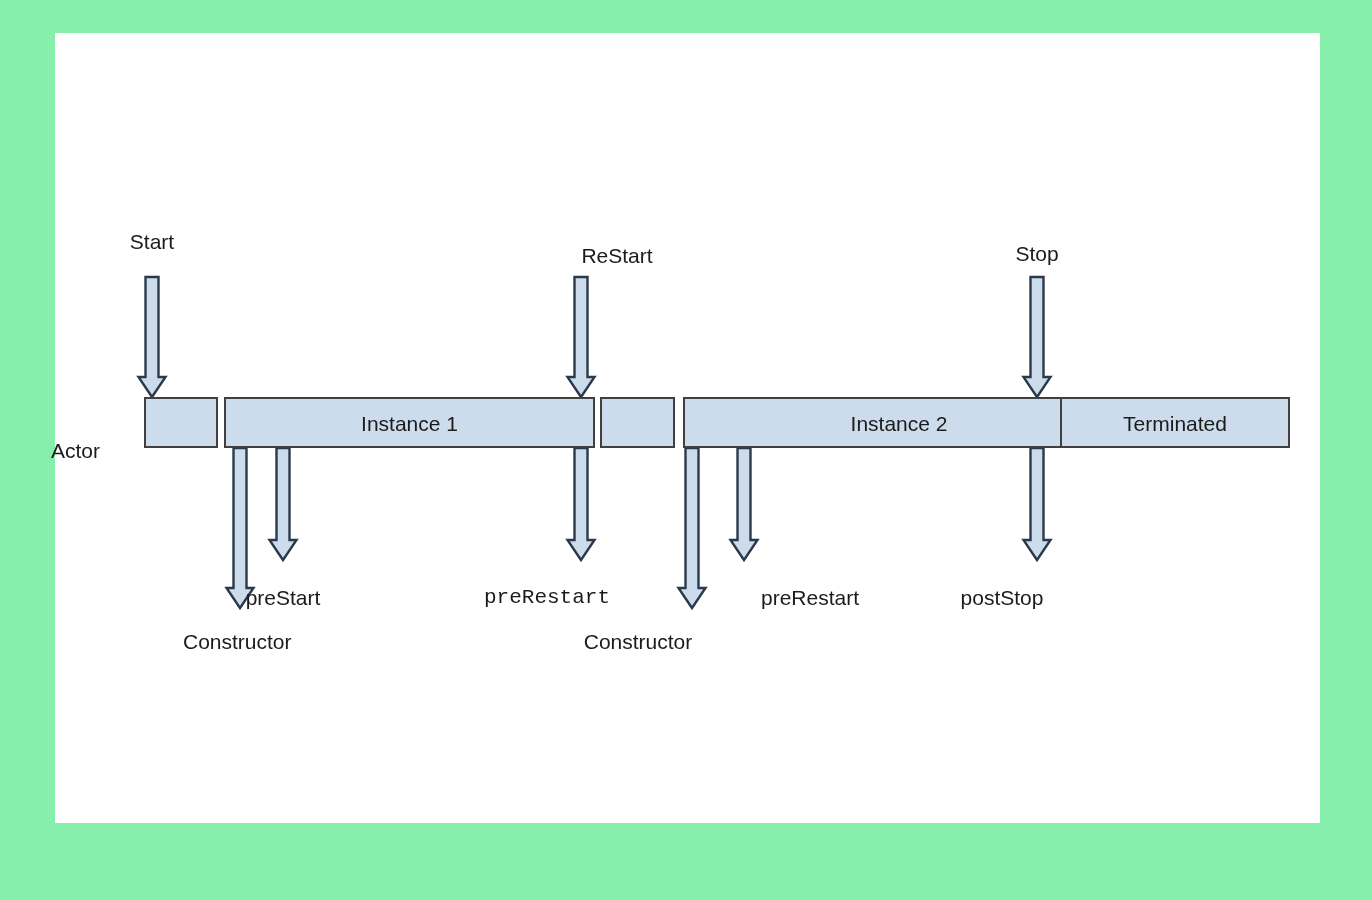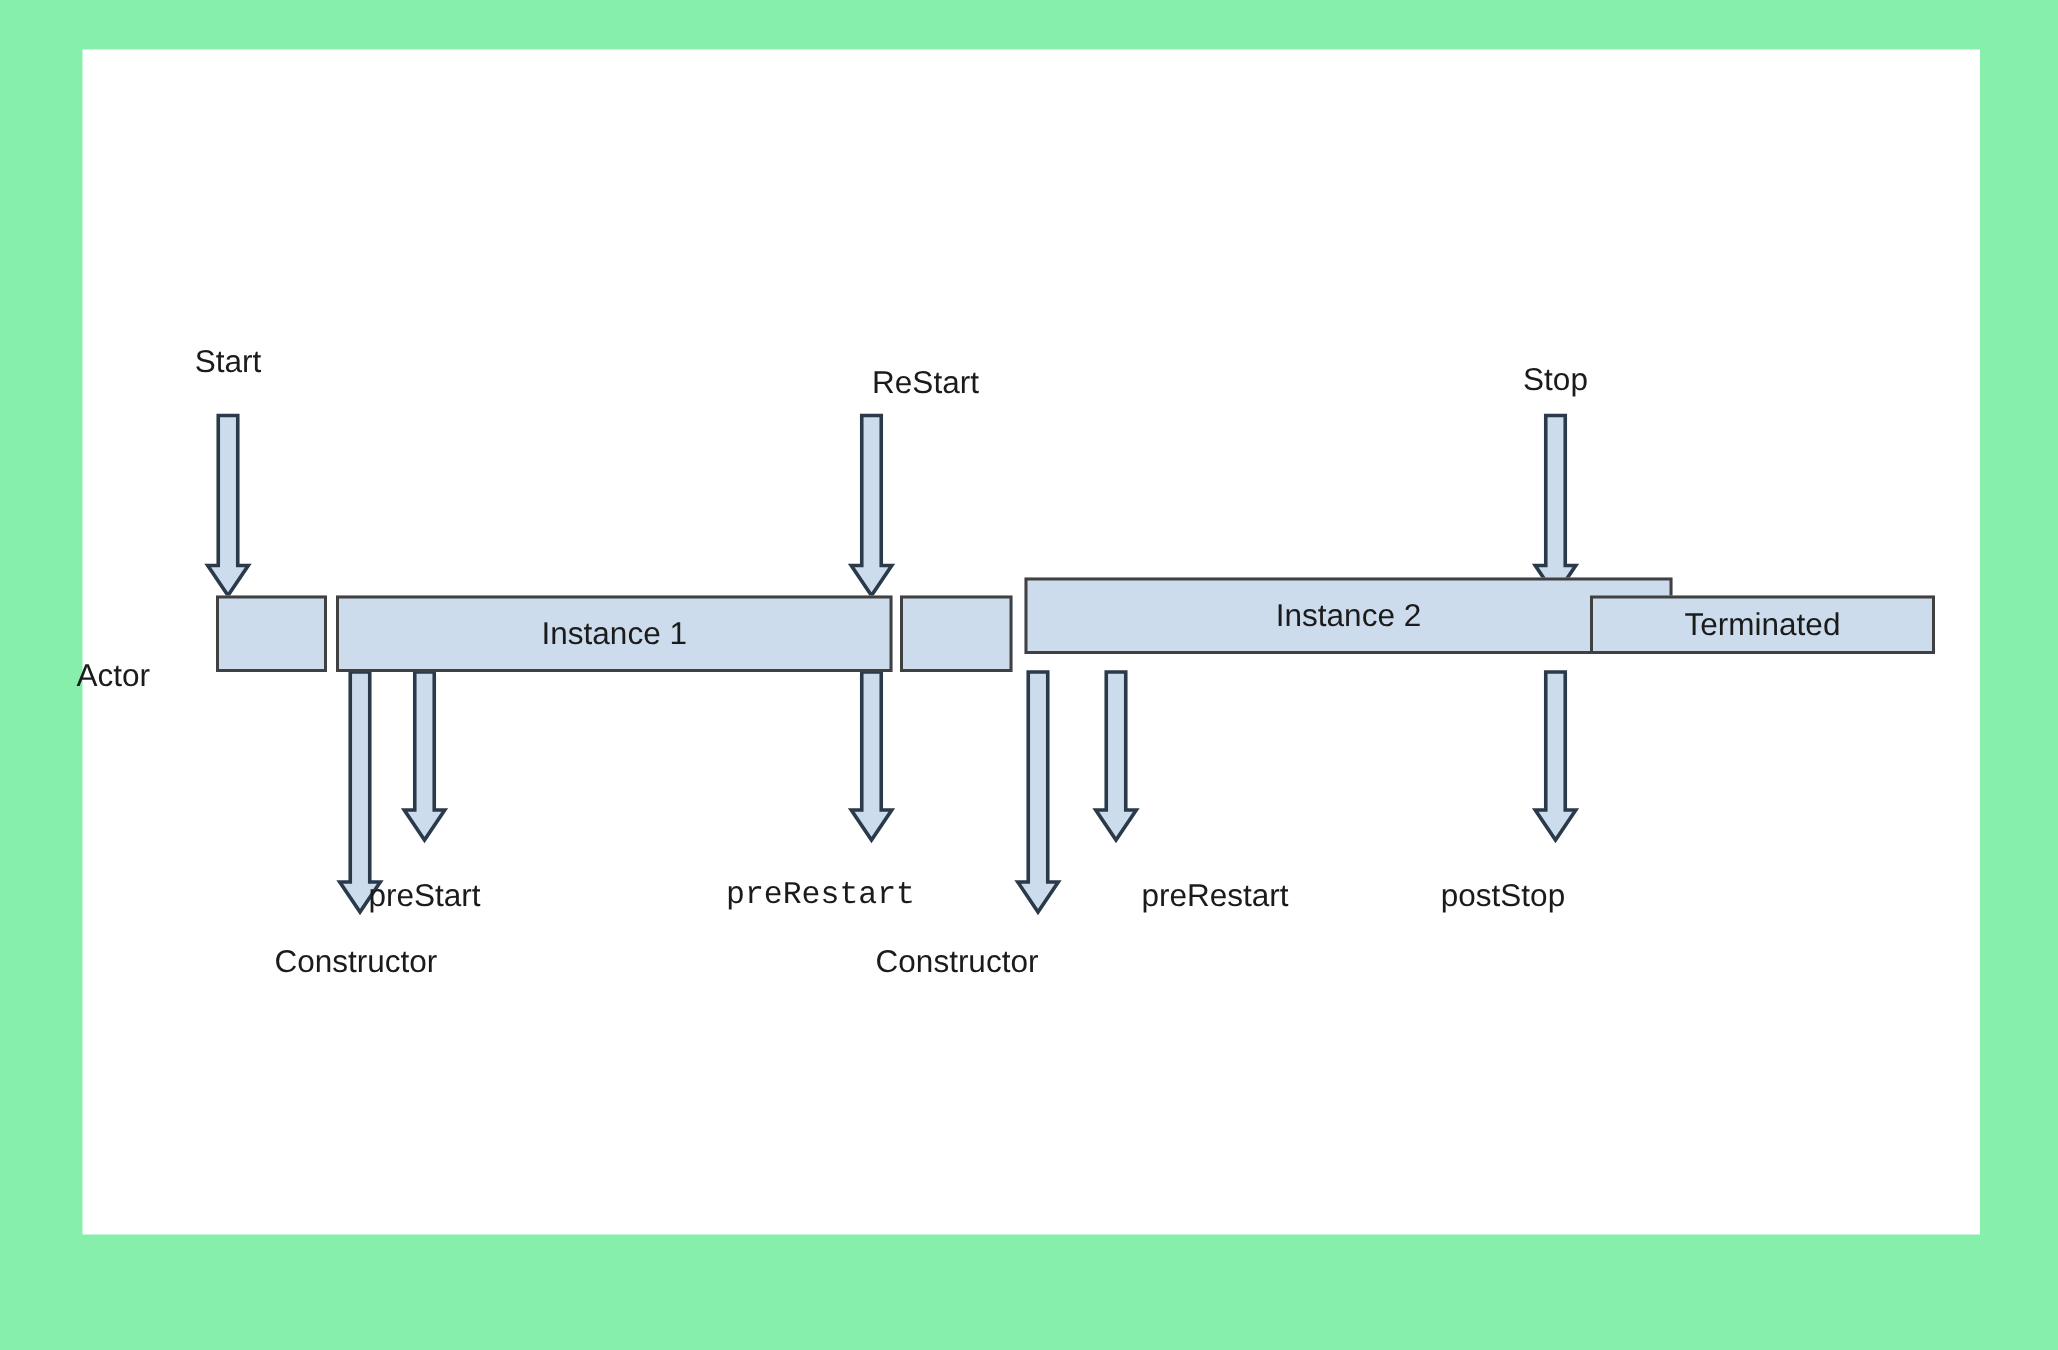--- a/index.html
+++ b/index.html
@@ -116,24 +116,24 @@
 
       <div class="bar" id="bar-0" style="left: 89px; top: 364px; width: 74px; height: 51px;">
         <div class="bar-label"></div>
       </div>
       <div class="bar" id="bar-1" style="left: 169px; top: 364px; width: 371px; height: 51px;">
         <div class="bar-label">Instance 1</div>
       </div>
       <div class="bar" id="bar-2" style="left: 545px; top: 364px; width: 75px; height: 51px;">
         <div class="bar-label"></div>
       </div>
-      <div class="bar" id="bar-3" style="left: 628px; top: 352px; width: 432px; height: 51px;">
+      <div class="bar" id="bar-3" style="left: 628px; top: 364px; width: 432px; height: 51px;">
         <div class="bar-label">Instance 2</div>
       </div>
-      <div class="bar" id="bar-4" style="left: 1005px; top: 364px; width: 230px; height: 39px;">
+      <div class="bar" id="bar-4" style="left: 1005px; top: 364px; width: 230px; height: 51px;">
         <div class="bar-label">Terminated</div>
       </div>
 
       <div class="lbl" id="hlbl-0" style="top: 598px; left: 128px;">Constructor</div>
       <div class="lbl ctr" id="hlbl-1" style="top: 554px; left: 228px;">preStart</div>
       <div class="lbl ctr" id="hlbl-2" style="top: 554px; left: 492px; font-family: Liberation Mono, monospace;">preRestart</div>
       <div class="lbl ctr" id="hlbl-3" style="top: 598px; left: 583px;">Constructor</div>
       <div class="lbl ctr" id="hlbl-4" style="top: 554px; left: 755px;">preRestart</div>
       <div class="lbl ctr" id="hlbl-5" style="top: 554px; left: 947px;">postStop</div>
 

